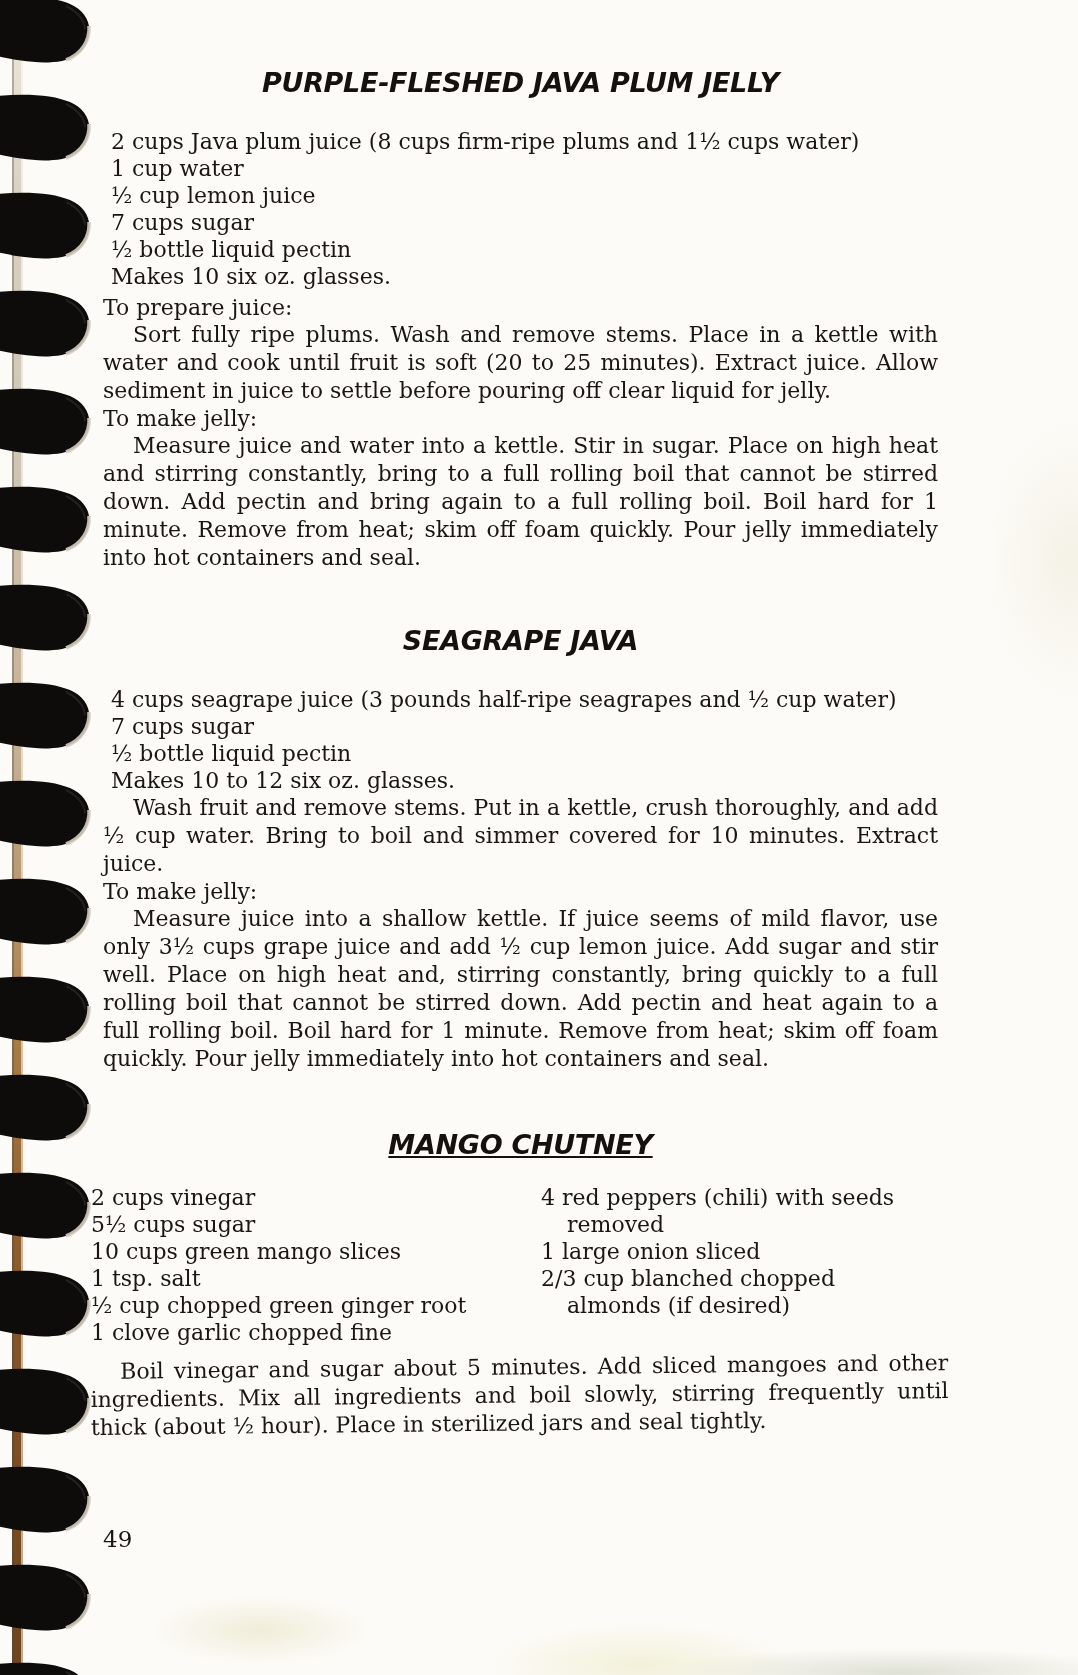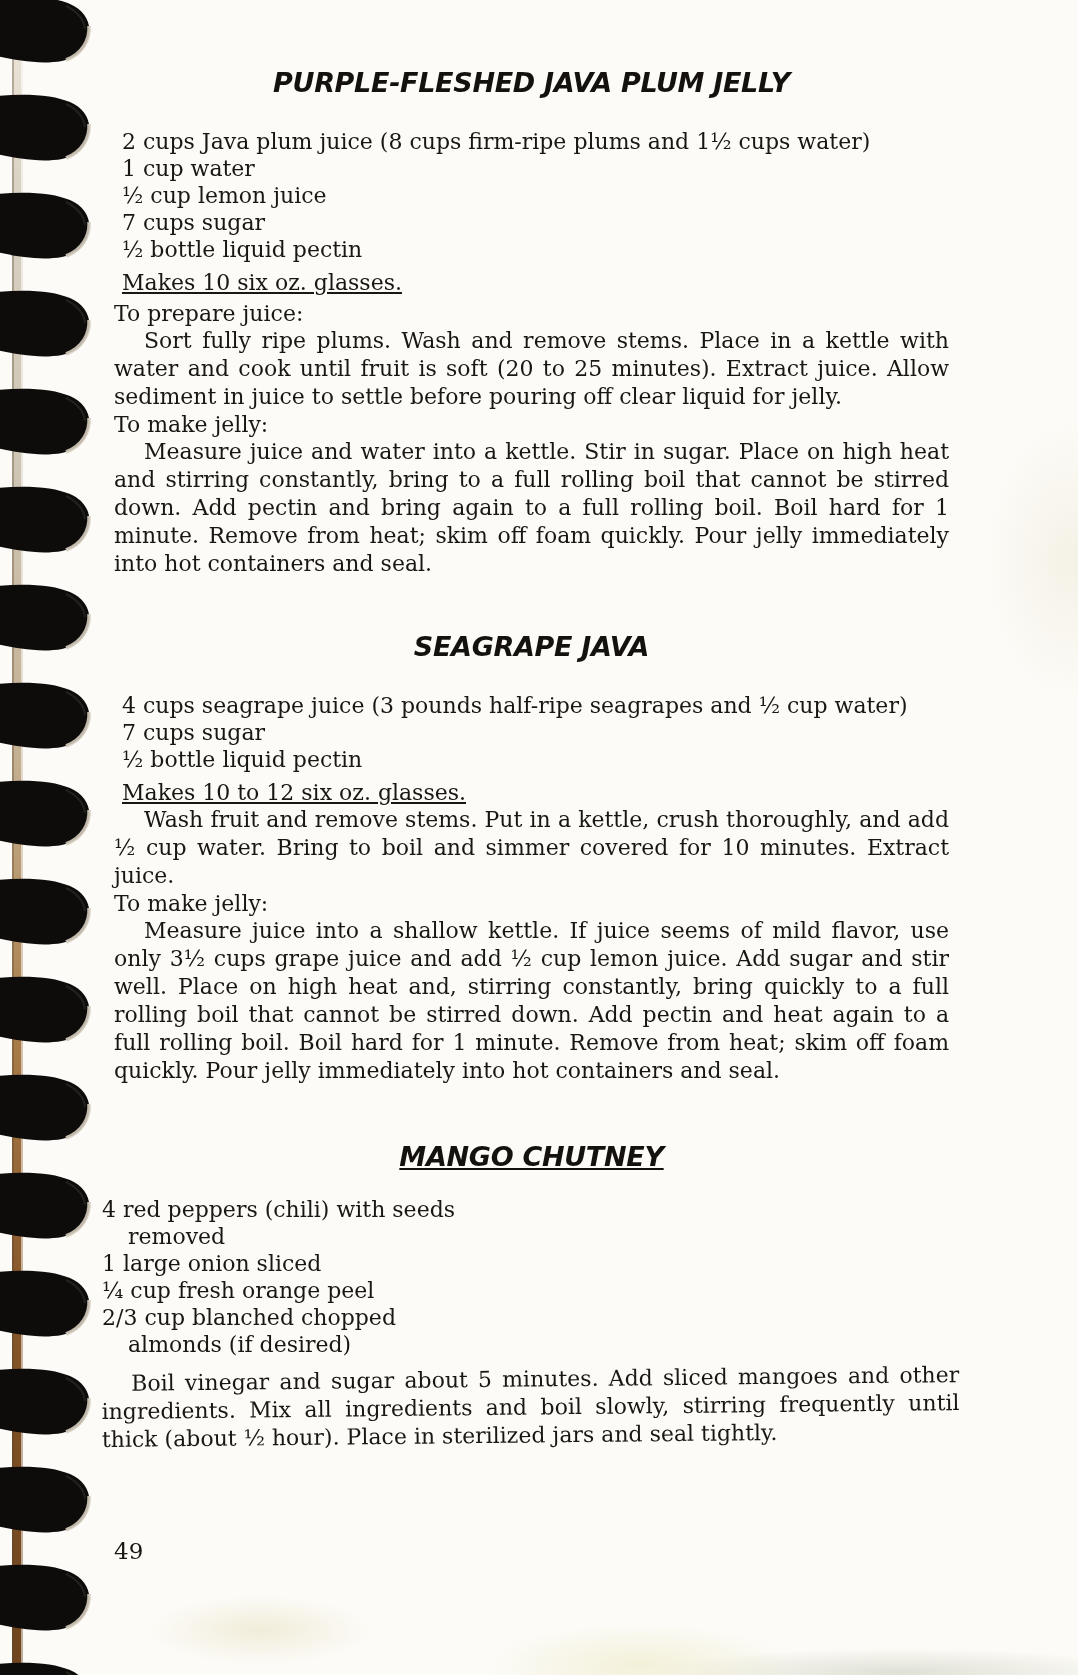--- a/index.html
+++ b/index.html
@@ -24,36 +24,36 @@
     position:absolute;left:12px;top:0;width:11px;height:1675px;
     background:linear-gradient(to bottom,
       #efe9dd 0%, #d8d0c2 12%, #cfc5b4 28%, #c4b092 45%,
       #a87c48 62%, #8a5a2c 76%, #7a4c22 88%, #6e441e 100%);
     box-shadow:inset 2px 0 0 rgba(90,70,50,.35), inset -2px 0 0 rgba(255,255,255,.55);
   }
   .ring{position:absolute;left:-4px;width:98px;height:70px;}
   .ring svg{display:block;}
   
   .content{
-    position:absolute;left:114px;top:0;width:835px;
+    position:absolute;left:103px;top:0;width:835px;
     font-size:22px;line-height:27px;
   }
   .title{
     margin:0;text-align:center;
     font-family:"DejaVu Sans","Liberation Sans",sans-serif;
     font-style:italic;font-weight:bold;
     font-size:27px;line-height:34px;letter-spacing:-0.3px;color:#14110e;
   }
   .t1{margin-top:66px;}
   .t2{margin-top:52px;}
   .t3{margin-top:55px;text-decoration:underline;}
   ul{list-style:none;margin:0;padding:0;}
   .ingredients{margin-top:28px;margin-left:8px;}
   .ingredients li{line-height:27px;}
-  .yield{margin:6px 0 0 8px;text-decoration:underline;}
+  .yield{margin:0 0 0 8px;}
   .subhead{margin:4px 0 0 0;font-size:22px;font-weight:normal;line-height:27px;}
   .sh-tight{margin-top:0;}
   .para{
     margin:0;width:835px;text-align:justify;line-height:28px;
     text-indent:30px;
   }
   .cols{display:flex;margin-top:22px;margin-left:-12px;}
   .col-left{width:450px;}
   .col-right{width:372px;}
   .cols li{line-height:27px;}
@@ -228,24 +228,31 @@
       </ul>
       <p class="yield">Makes 10 to 12 six oz. glasses.</p>
       <p class="para">Wash fruit and remove stems. Put in a kettle, crush thoroughly, and add ½ cup water. Bring to boil and simmer covered for 10 minutes. Extract juice.</p>
       <h2 class="subhead sh-tight">To make jelly:</h2>
       <p class="para">Measure juice into a shallow kettle. If juice seems of mild flavor, use only 3½ cups grape juice and add ½ cup lemon juice. Add sugar and stir well. Place on high heat and, stirring constantly, bring quickly to a full rolling boil that cannot be stirred down. Add pectin and heat again to a full rolling boil. Boil hard for 1 minute. Remove from heat; skim off foam quickly. Pour jelly immediately into hot containers and seal.</p>
     </section>
 
     <section>
       <h1 class="title t3">MANGO CHUTNEY</h1>
       <div class="cols">
+        <ul class="col-left">
+          <li>2 cups vinegar</li>
+          <li>5½ cups sugar</li>
+          <li>10 cups green mango slices</li>
+          <li>1 tsp. salt</li>
+          <li>½ cup chopped green ginger root</li>
+          <li>1 clove garlic chopped fine</li>
+        </ul>
         <ul class="col-right">
           <li>4 red peppers (chili) with seeds removed</li>
           <li>1 large onion sliced</li>
-          <li>¼ cup fresh orange peel</li>
           <li>2/3 cup blanched chopped almonds (if desired)</li>
         </ul>
       </div>
       <p class="closing">Boil vinegar and sugar about 5 minutes. Add sliced mangoes and other ingredients. Mix all ingredients and boil slowly, stirring frequently until thick (about ½ hour). Place in sterilized jars and seal tightly.</p>
     </section>
 
     <div class="pageno">49</div>
   </div>
 </div>
 

